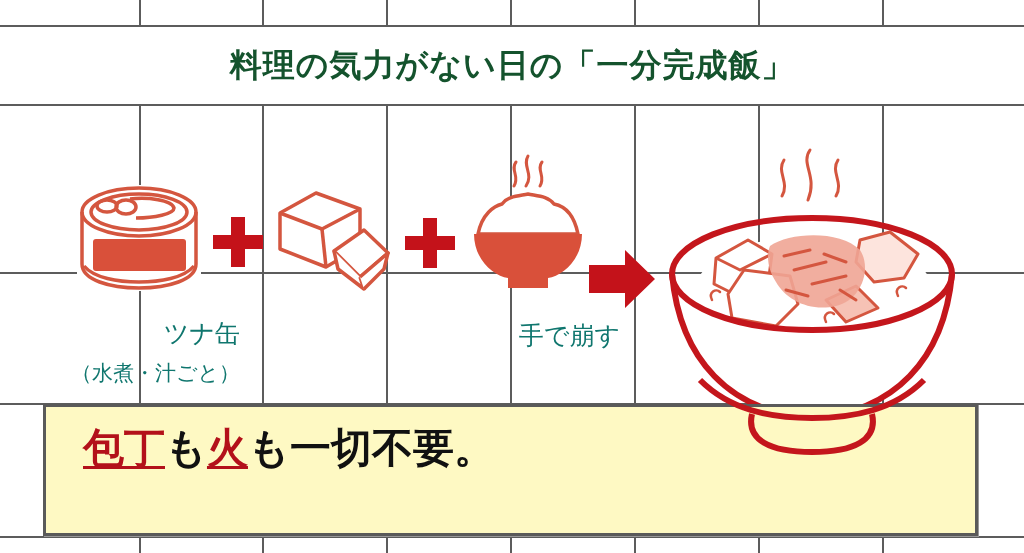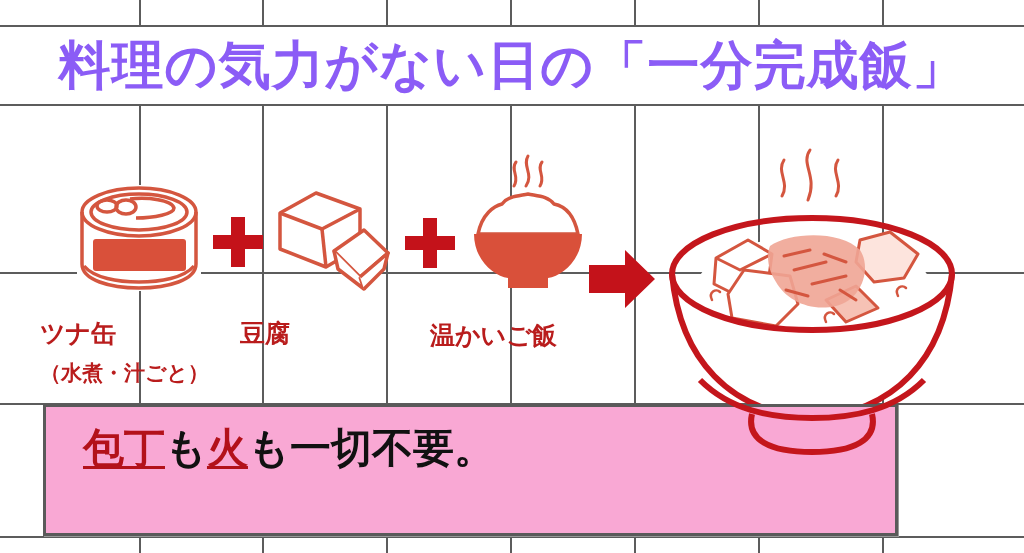--- a/index.html
+++ b/index.html
@@ -9,32 +9,32 @@
     font-family: "DejaVu Sans", "Liberation Sans", sans-serif;
   }
   .grid { position: absolute; left: 0; top: 0; width: 1024px; height: 553px; }
   .title-band {
     position: absolute; left: 0; top: 27px; width: 1024px; height: 77px;
     background: #fff;
   }
   .title {
     position: absolute; left: 0; top: 27px; width: 1024px; height: 77px;
     display: flex; align-items: center; justify-content: center;
-    font-size: 52px; font-weight: bold; color: #8b5cf6; letter-spacing: 1px;
+    font-size: 32px; font-weight: bold; color: #14532d; letter-spacing: 1px;
   }
   .icon { position: absolute; }
   .label {
-    position: absolute; text-align: left; font-weight: bold; color: #b91c1c;
+    position: absolute; text-align: right; font-weight: normal; color: #0f766e;
     line-height: 1.15;
   }
   .label .main { font-size: 25px; display: block; }
   .label .sub { font-size: 21px; display: block; margin-top: 12px; }
   .callout {
-    position: absolute; left: 43px; top: 404px; width: 855px; height: 132px;
-    border: 3px solid #5a5a5a; background: #f9a8d4; box-sizing: border-box;
+    position: absolute; left: 43px; top: 404px; width: 935px; height: 132px;
+    border: 3px solid #5a5a5a; background: #fef9c3; box-sizing: border-box;
     box-shadow: 1px 1px 0 #999;
   }
   .callout-line {
     position: absolute; left: 37px; font-size: 41px; font-weight: bold; color: #111;
     white-space: nowrap; letter-spacing: 0px;
   }
   .hl { color: #b3111a; text-decoration: underline; text-decoration-thickness: 3px; text-underline-offset: 4px; }
   .bowl-wrap { position: absolute; left: 0; top: 0; width: 1024px; height: 553px; pointer-events: none; }
 </style>
 </head>
@@ -144,24 +144,23 @@
   </g>
 
   <ellipse cx="812" cy="274" rx="140" ry="56" fill="none" stroke="#c4161c" stroke-width="6"></ellipse>
 </svg>
 
 <div class="label" style="left:40px; top:320px; width:200px;">
   <span class="main">ツナ缶</span>
   <span class="sub">（水煮・汁ごと）</span>
 </div>
 <div class="label" style="left:240px; top:320px; width:160px;">
-  <span class="main">豆腐</span>
 </div>
 <div class="label" style="left:430px; top:322px; width:190px;">
-  <span class="main">温かいご飯</span>
+  <span class="main">手で崩す</span>
 </div>
 
 <div class="callout">
   <div class="callout-line" style="top:14px;">
     <span class="hl">包丁</span><span>も</span><span class="hl">火</span><span>も一切不要。</span>
   </div>
 </div>
 
 <svg class="bowl-wrap" viewBox="0 0 1024 553">
   <path d="M752 414 C746 440 770 452 812 452 C854 452 878 440 872 414" fill="none" stroke="#c4161c" stroke-width="6"></path>

